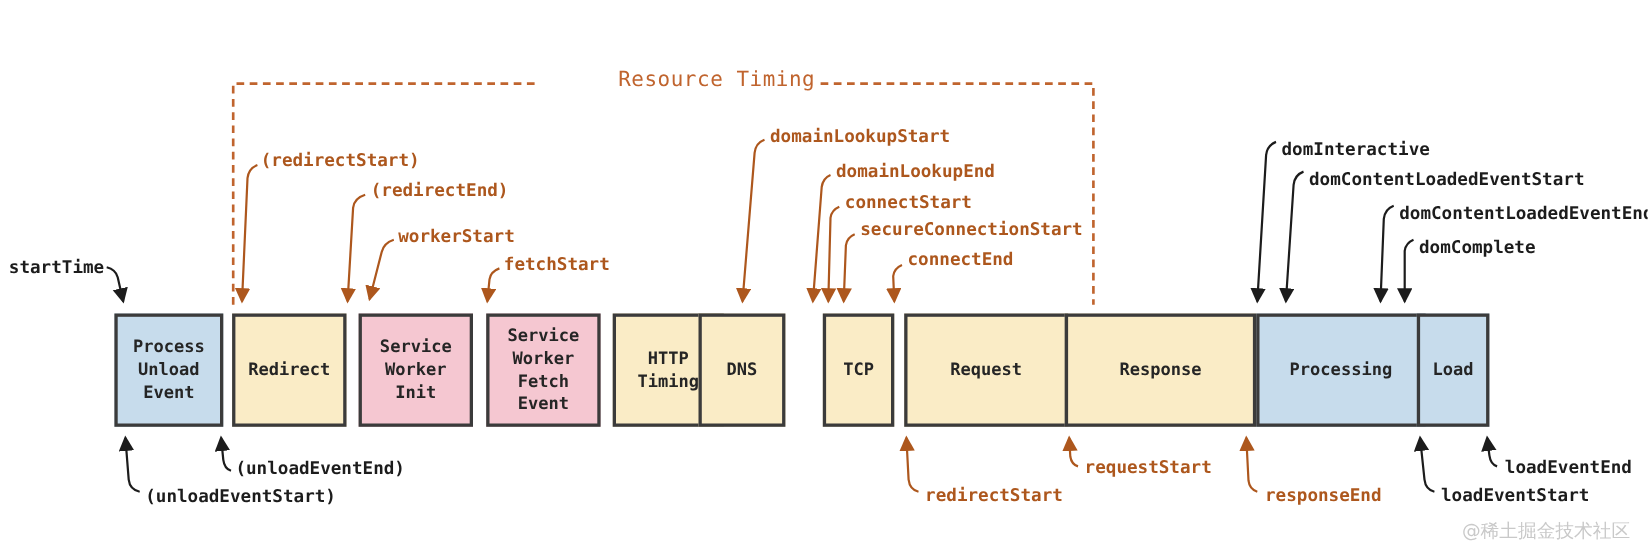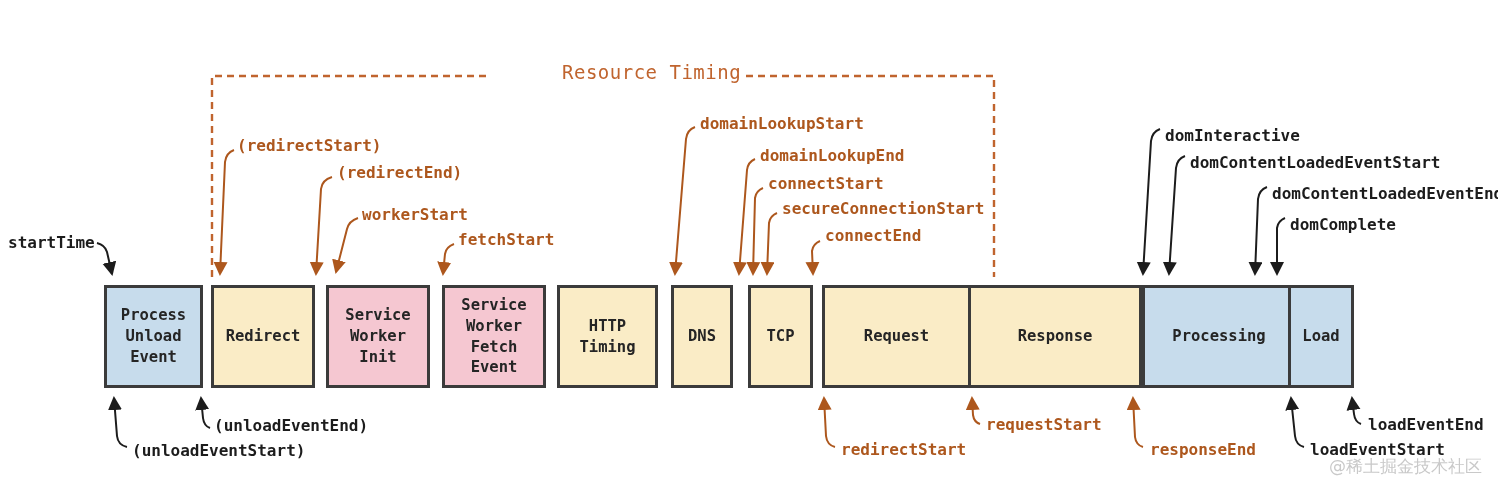--- a/index.html
+++ b/index.html
@@ -17,21 +17,21 @@
   .lbl.k{color:var(--black);}
   .rt-title{position:absolute;left:562px;top:61px;font:19px "DejaVu Sans Mono",monospace;
             letter-spacing:0.5px;color:var(--orange-light);white-space:nowrap;}
   .box{position:absolute;top:285px;height:103px;box-sizing:border-box;
        border:3px solid var(--box-border);display:flex;align-items:center;justify-content:center;
        text-align:center;font:bold 15.5px "DejaVu Sans Mono",monospace;color:#252525;
        line-height:1.35;white-space:pre-line;}
   .box.blue{background:var(--fill-blue);}
   .box.yellow{background:var(--fill-yellow);}
   .box.pink{background:var(--fill-pink);}
-  .watermark{position:absolute;left:1329px;top:455px;font:17px "DejaVu Sans",sans-serif;
+  .watermark{position:absolute;left:1329px;top:471px;font:17px "DejaVu Sans",sans-serif;
              color:var(--watermark-gray);white-space:nowrap;text-align:center;}
 </style>
 </head>
 <body>
 
 <div class="stage">
 
   <svg class="overlay" viewBox="0 0 1498 500">
     <defs>
       <marker id="ah-o" markerWidth="8" markerHeight="8" refX="6" refY="3.5" orient="auto">
@@ -92,21 +92,21 @@
   <div class="box yellow" style="left:211px;width:104px"><span>Redirect</span></div>
   <div class="box pink" style="left:326px;width:104px"><span>Service
 Worker
 Init</span></div>
   <div class="box pink" style="left:442px;width:104px"><span>Service
 Worker
 Fetch
 Event</span></div>
   <div class="box yellow" style="left:557px;width:101px"><span>HTTP
 Timing</span></div>
-  <div class="box yellow" style="left:671px;width:62px"><span>DNS</span></div>
+  <div class="box yellow" style="left:635px;width:79px"><span>DNS</span></div>
   <div class="box yellow" style="left:748px;width:65px"><span>TCP</span></div>
   <div class="box yellow" style="left:822px;width:149px"><span>Request</span></div>
   <div class="box yellow" style="left:968px;width:174px"><span>Response</span></div>
   <div class="box blue" style="left:1142px;width:154px"><span>Processing</span></div>
   <div class="box blue" style="left:1288px;width:66px"><span>Load</span></div>
 
   <span class="lbl k" style="left:214px;top:416px">(unloadEventEnd)</span>
   <span class="lbl k" style="left:132px;top:441px">(unloadEventStart)</span>
   <span class="lbl o" style="left:841px;top:440px">redirectStart</span>
   <span class="lbl o" style="left:986px;top:415px">requestStart</span>

